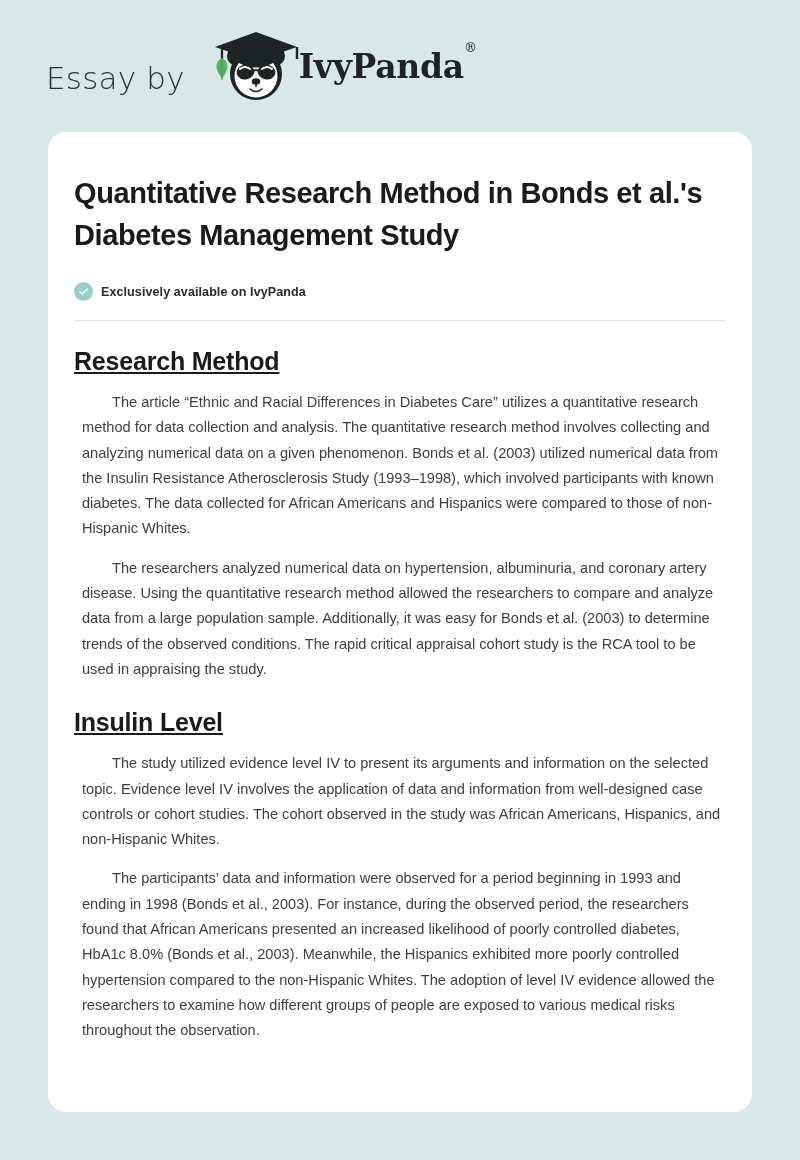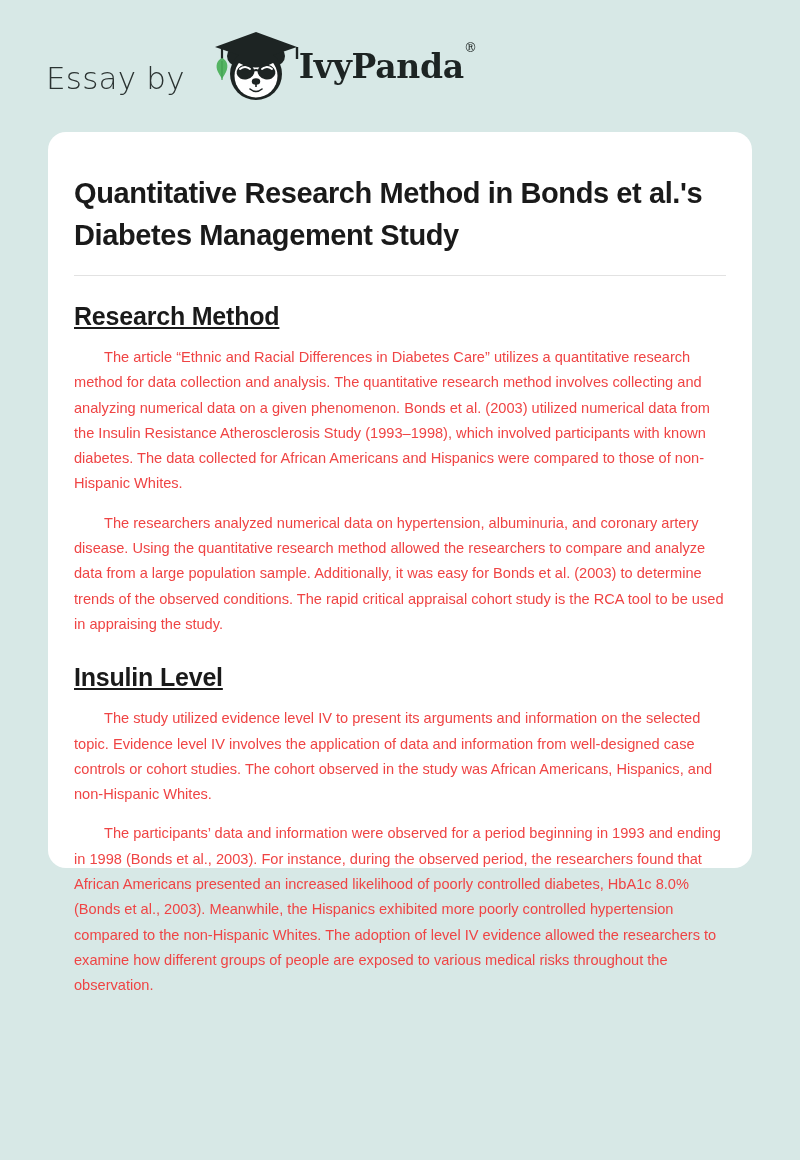--- a/index.html
+++ b/index.html
@@ -57,21 +57,21 @@
     top: -14px;
     position: relative;
   }
 
   
   .paper {
     position: absolute;
     left: 48px;
     top: 132px;
     width: 704px;
-    height: 736px;
+    height: 980px;
     background: #ffffff;
     border-radius: 18px;
     box-sizing: border-box;
     padding: 40px 26px 0 26px;
   }
 
   .doc-title {
     font-family: "Liberation Sans", sans-serif;
     font-size: 29px;
     font-weight: 700;
@@ -118,22 +118,22 @@
     font-weight: 700;
     color: #1a1a1a;
     letter-spacing: -0.2px;
     margin: 26px 0 0 0;
     text-decoration: underline;
   }
 
   p.body-par {
     font-size: 14.6px;
     line-height: 25.3px;
-    color: #ef4444;
-    margin: 14px 0 0 0;
+    color: #404040;
+    margin: 14px 0 0 8px;
     text-indent: 30px;
     text-align: left;
   }
   .section-block + .section-block { margin-top: 0; }
 </style>
 </head>
 <body>
 
 <div class="brandbar">
   <span class="brand-essay">Essay by</span>
@@ -174,20 +174,28 @@
     <span class="brand-word">
       <span>IvyPanda</span><sup>®</sup>
     </span>
   </a>
 </div>
 
 <div class="paper">
 
   <h1 class="doc-title">Quantitative Research Method in Bonds et al.'s Diabetes Management Study</h1>
 
+  <div class="exclusive">
+    <span class="check-badge">
+      <svg width="11" height="11" viewBox="0 0 12 12" xmlns="http://www.w3.org/2000/svg">
+        <path d="M2 6.2 L4.6 8.6 L10 3.2" stroke="#ffffff" stroke-width="1.7" fill="none" stroke-linecap="round" stroke-linejoin="round"></path>
+      </svg>
+    </span>
+    <span class="exclusive-label">Exclusively available on IvyPanda</span>
+  </div>
 
   <div class="divider"></div>
 
   <div class="section-block">
     <h2 class="section-heading">Research Method</h2>
     <p class="body-par">The article “Ethnic and Racial Differences in Diabetes Care” utilizes a quantitative research method for data collection and analysis. The quantitative research method involves collecting and analyzing numerical data on a given phenomenon. Bonds et al. (2003) utilized numerical data from the Insulin Resistance Atherosclerosis Study (1993–1998), which involved participants with known diabetes. The data collected for African Americans and Hispanics were compared to those of non-Hispanic Whites.</p>
     <p class="body-par">The researchers analyzed numerical data on hypertension, albuminuria, and coronary artery disease. Using the quantitative research method allowed the researchers to compare and analyze data from a large population sample. Additionally, it was easy for Bonds et al. (2003) to determine trends of the observed conditions. The rapid critical appraisal cohort study is the RCA tool to be used in appraising the study.</p>
   </div>
 
   <div class="section-block">

